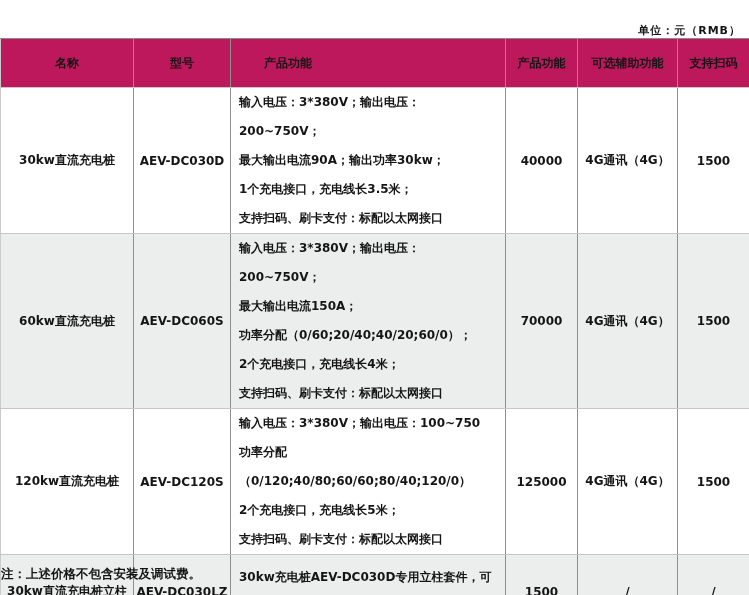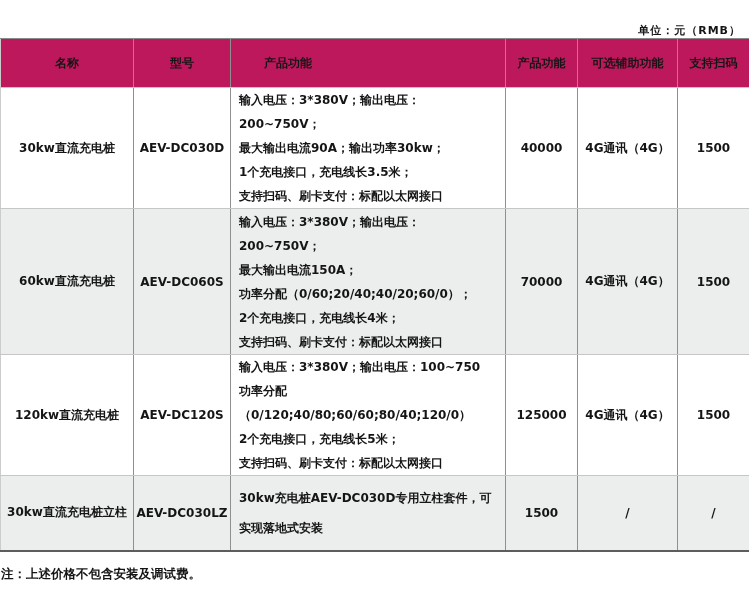--- a/index.html
+++ b/index.html
@@ -43,21 +43,21 @@
   tr.shaded { background: #eceeed; }
   tr.r1 { height: 120px; }
   tr.r2 { height: 146px; }
   tr.r3 { height: 117px; }
   tr.r4 { height: 75px; }
   th.features-h { text-align: left; padding-left: 33px; }
   td.features {
     text-align: left;
     padding: 0 10px 0 8px;
   }
-  .fline { line-height: 24px; }
+  .fline { line-height: 29px; }
   td.features.single .fline { line-height: 30px; }
   .footnote {
     position: absolute;
     top: 566px; left: 1px;
     font-size: 12.5px;
   }
 </style>
 </head>
 <body>
 

